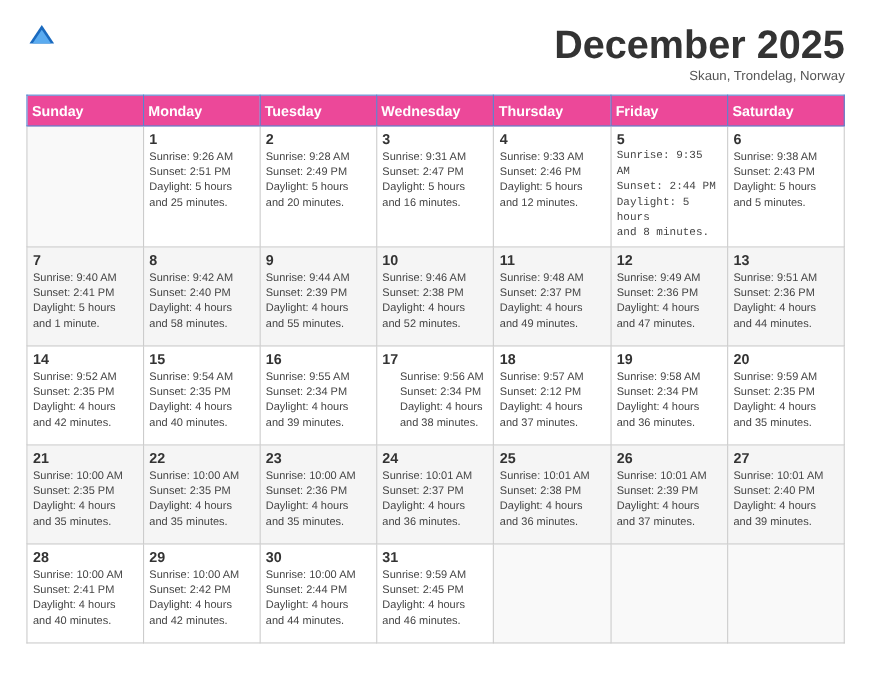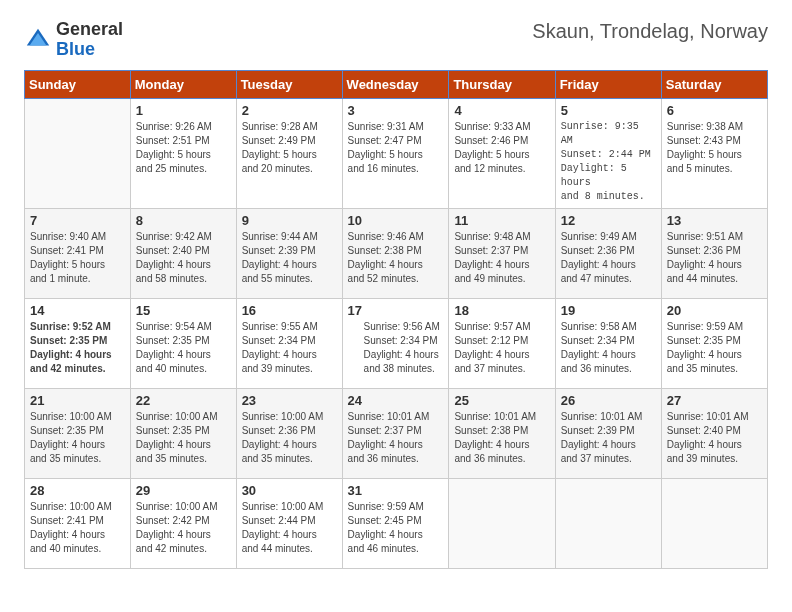--- a/index.html
+++ b/index.html
@@ -34,30 +34,30 @@
     }
     .title-area {
       text-align: right;
     }
     .month-title {
       font-size: 36px;
       font-weight: bold;
       color: #333;
     }
     .location-title {
-      font-size: 20px;
+      font-size: 12px;
       color: #555;
     }
     .calendar {
       width: 100%;
       border-collapse: collapse;
       font-size: 11px;
     }
     .calendar thead th {
-      background-color: #c2410c;
+      background-color: #ec4899;
       color: #fff;
       padding: 6px 4px;
       text-align: left;
       font-size: 13px;
       font-weight: bold;
       border: 1px solid #5585d0;
     }
     .calendar tbody td {
       border: 1px solid #ccc;
       vertical-align: top;
@@ -93,26 +93,23 @@
   </style>
 </head>
 <body>
 
 <div class="header-area">
   <div class="logo">
     <svg class="logo-icon" viewBox="0 0 40 40">
       <polygon points="20,4 36,28 4,28" fill="#1a6abf"></polygon>
       <polygon points="20,10 32,28 8,28" fill="#5aabf0"></polygon>
     </svg>
-    <div class="logo-text">
-      <span class="logo-general">General</span><br>
-      <span class="logo-blue">Blue</span>
-    </div>
   </div>
   <div class="title-area">
+    <div class="month-title">December 2025</div>
     <div class="location-title">Skaun, Trondelag, Norway</div>
   </div>
 </div>
 
 <table class="calendar">
   <thead>
     <tr>
     <th>Sunday</th>
         <th>Monday</th>
         <th>Tuesday</th>
@@ -215,21 +212,21 @@
           <span class="day-number">13</span>
           <div class="day-info" style="white-space: pre-line;">Sunrise: 9:51 AM
 Sunset: 2:36 PM
 Daylight: 4 hours
 and 44 minutes.</div>
         </td>
       </tr>
       <tr>
         <td>
           <span class="day-number">14</span>
-          <div class="day-info" style="white-space: pre-line; font-weight: bold;">Sunrise: 9:52 AM
+          <div class="day-info" style="white-space: pre-line;">Sunrise: 9:52 AM
 Sunset: 2:35 PM
 Daylight: 4 hours
 and 42 minutes.</div>
         </td>
         <td>
           <span class="day-number">15</span>
           <div class="day-info" style="white-space: pre-line;">Sunrise: 9:54 AM
 Sunset: 2:35 PM
 Daylight: 4 hours
 and 40 minutes.</div>

